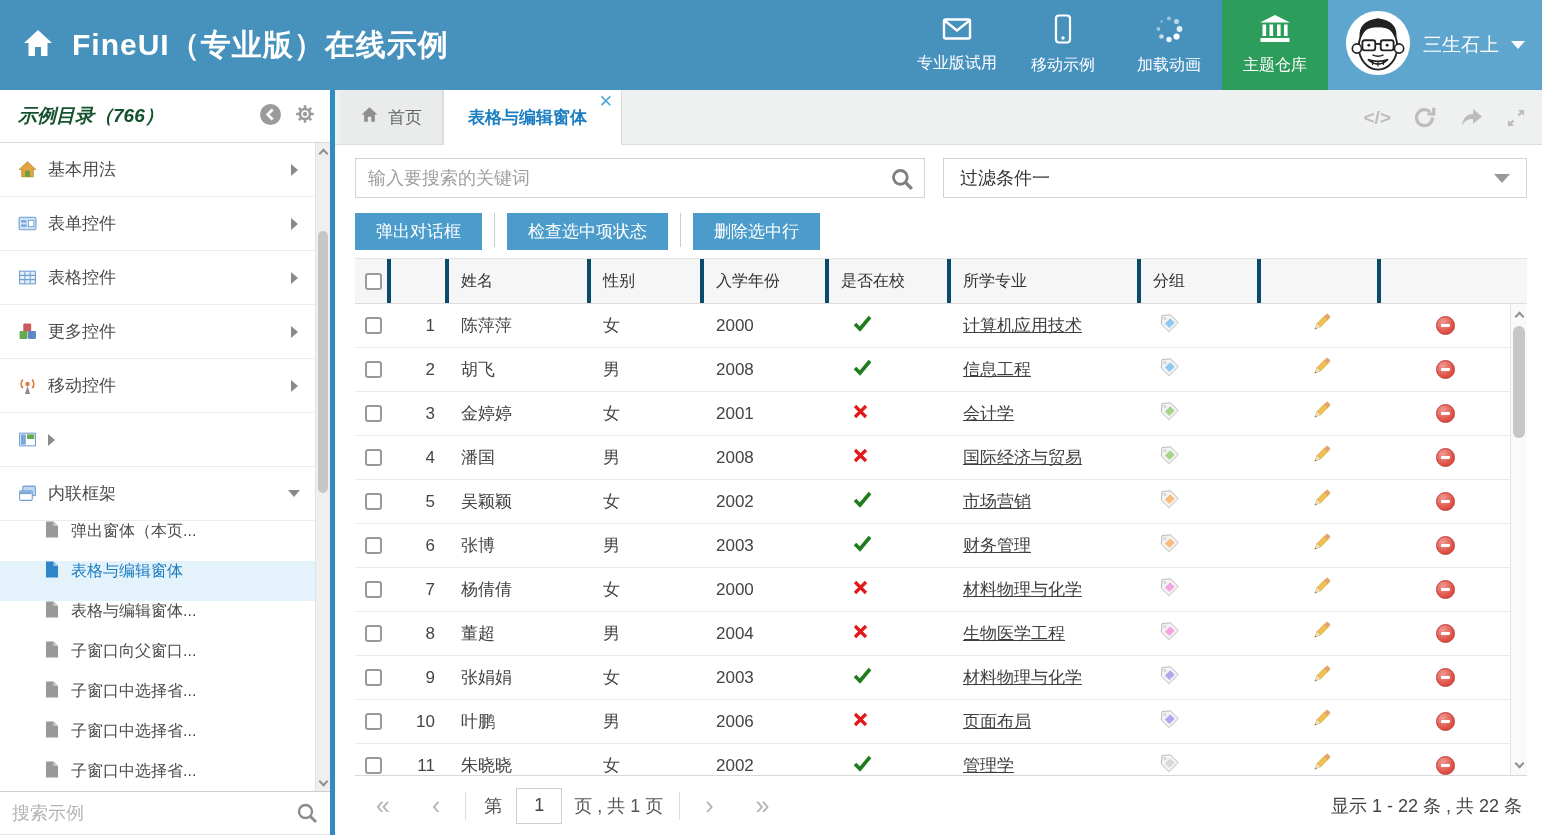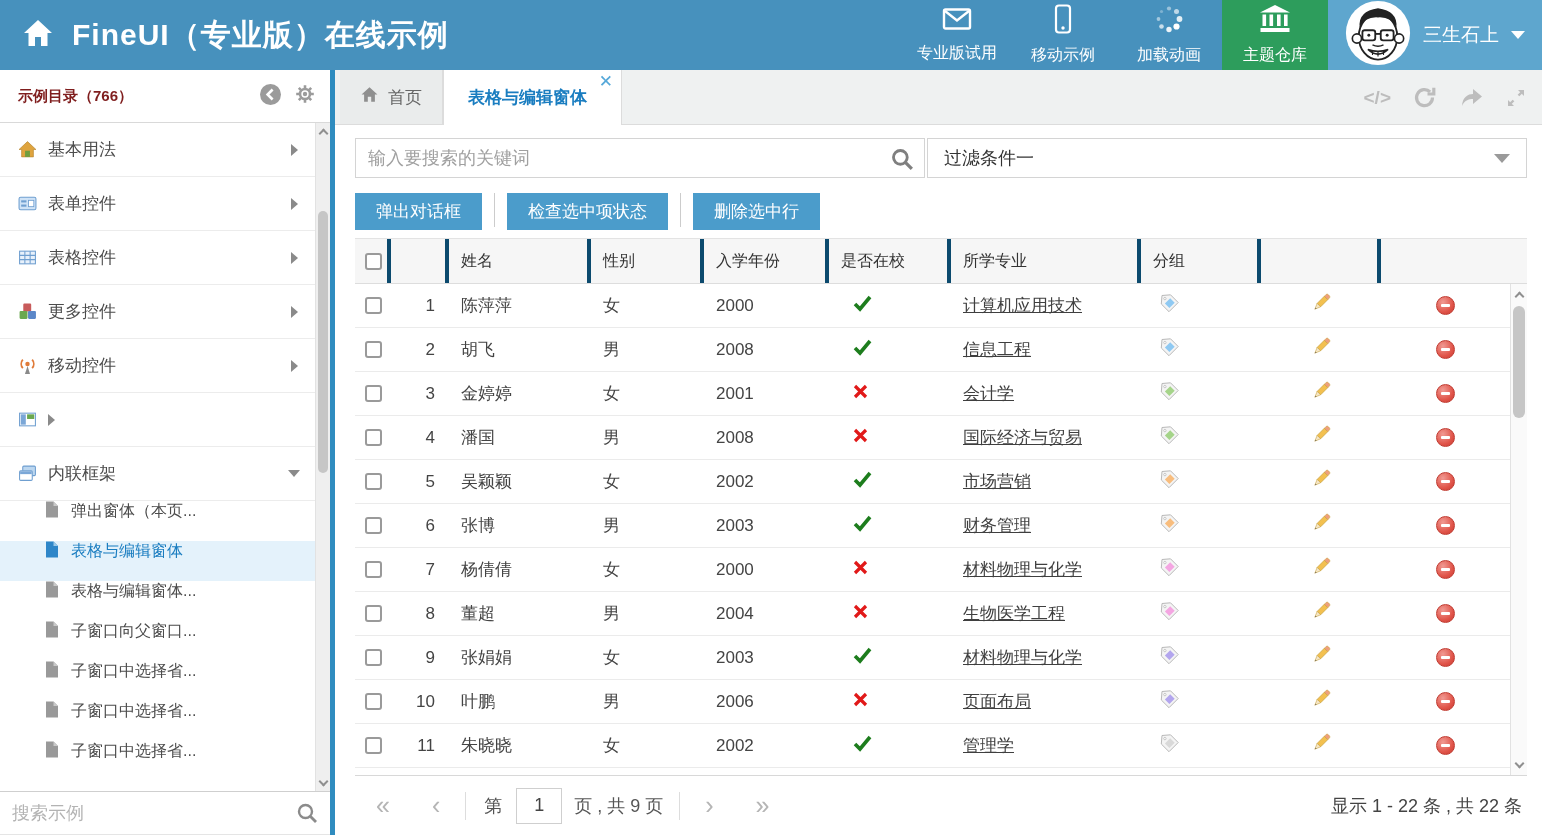--- a/index.html
+++ b/index.html
@@ -1,39 +1,39 @@
 <!DOCTYPE html>
 <html><head>
 <meta charset="utf-8">
 <style>
   * { margin:0; padding:0; box-sizing:border-box; }
   html,body { width:1542px; height:835px; overflow:hidden; }
   body { font-family:"Liberation Sans","DejaVu Sans",sans-serif; background:#fff; color:#444; }
   .app { width:1542px; height:835px; display:flex; flex-direction:column; }
 
   
-  .topbar { height:70px; background:#4791bd; display:flex; align-items:center; flex:none;text-align:center; }
+  .topbar { height:90px; background:#4791bd; display:flex; align-items:center; flex:none;text-align:center; }
   .brand { display:flex; align-items:center; padding-left:22px; gap:18px; flex:1; }
   .brand h1 { color:#fff; font-size:30px; font-weight:bold; letter-spacing:1px; }
   .topnav { display:flex; height:90px; }
   .nav-item { width:106px; height:90px; display:flex; flex-direction:column; align-items:center; justify-content:center; gap:7px; color:#fff; font-size:16px; cursor:pointer; }
   .nav-item.green { background:#2d9d5c; }
   .userbox { width:214px; height:90px; background:#5ea6ce; display:flex; align-items:center; justify-content:center; gap:12px; cursor:pointer; }
   .userbox .uname { color:#fff; font-size:19px; }
   .caret-down-w { width:0; height:0; border-left:7px solid transparent; border-right:7px solid transparent; border-top:8px solid #fff; display:inline-block; }
 
   
   .bodyrow { flex:1; display:flex; min-height:0; }
   .sidebar { width:330px; background:#fff; display:flex; flex-direction:column; min-height:0; }
   .vdivider { width:5px; background:#2f8cbf; flex:none; }
   .main { flex:1; display:flex; flex-direction:column; min-width:0; }
 
   
   .side-head { height:53px; flex:none; display:flex; align-items:center; padding:0 14px 0 18px; border-bottom:1px solid #d9d9d9; }
-  .side-head .stitle { font-size:15px; font-weight:bold; color:#7f1d1d; flex:1; }
+  .side-head .stitle { font-size:19px; font-weight:bold; color:#14532d; flex:1;font-style:italic; }
   .side-head .hicons { display:flex; gap:12px; align-items:center; }
   .side-scroll { flex:1; overflow:hidden; position:relative; }
   .mitem { height:54px; display:flex; align-items:center; padding-left:18px; border-bottom:1px solid #ececec; cursor:pointer; }
   .micon { width:19px; height:19px; margin-right:11px; flex:none; display:inline-flex; }
   .mlabel { flex:1; font-size:17px; color:#4c4c4c; }
   .arr-right { width:0; height:0; border-top:6px solid transparent; border-bottom:6px solid transparent; border-left:7px solid #8a8a8a; margin-right:32px; }
   .arr-down { width:0; height:0; border-left:6px solid transparent; border-right:6px solid transparent; border-top:7px solid #8a8a8a; margin-right:30px; }
   .sitem { height:40px; display:flex; align-items:flex-start; padding-left:45px; font-size:16px; color:#4c4c4c; cursor:pointer; gap:12px; }
   .sitem.sel { background:#e4f2fb; color:#1a7dc0; }
   .ficon { display:inline-flex; width:14px; }
@@ -58,21 +58,21 @@
   .tabbar { height:55px; flex:none; background:#eff1f1; border-bottom:1px solid #dcdcdc; display:flex; align-items:stretch; position:relative; padding-left:5px; }
   .tab { display:flex; align-items:center; justify-content:center; gap:9px; font-size:17px; color:#666; padding:0 20px; cursor:pointer; }
   .tab.home { background:#eaecec; border-right:1px solid #dcdcdc; }
   .tab.active { background:#fff; border-left:1px solid #dcdcdc; border-right:1px solid #dcdcdc; color:#1a7dc0; font-weight:bold; position:relative; margin-bottom:-1px; padding:0 34px 0 24px; z-index:2; }
   .tab.active .closex { position:absolute; top:3px; right:8px; color:#55a8d9; font-weight:bold; font-size:17px; line-height:1; cursor:pointer; }
   .tabtools { position:absolute; right:16px; top:0; height:55px; display:flex; align-items:center; gap:22px; }
   .tabtools .ticon { cursor:pointer; display:inline-flex; color:#bdbdbd; font-weight:bold; font-size:19px; }
 
   
   .content { flex:1; display:flex; flex-direction:column; min-height:0; background:#fff; padding:0 15px 0 20px; }
-  .filterrow { margin-top:13px; height:40px; flex:none; display:flex; gap:2px; }
+  .filterrow { margin-top:13px; height:40px; flex:none; display:flex; gap:18px; }
   .searchbox { width:570px; border:1px solid #d4d4d4; display:flex; align-items:center; position:relative; background:#fff; }
   .searchbox input { flex:1; border:0; outline:none; height:100%; padding:0 44px 0 12px; font-size:18px; font-family:inherit; color:#555; }
   .searchbox input::placeholder { color:#a0a0a0; }
   .searchbox .mag { position:absolute; right:10px; top:8px; }
   .selbox { flex:1; border:1px solid #d4d4d4; display:flex; align-items:center; padding:0 16px; font-size:18px; color:#333; cursor:pointer; }
   .selbox .sval { flex:1; }
   .caret-down-g { width:0; height:0; border-left:8px solid transparent; border-right:8px solid transparent; border-top:9px solid #9a9a9a; }
 
   .btnrow { margin-top:15px; height:37px; flex:none; display:flex; align-items:flex-start; }
   .bluebtn { height:37px; background:#4b9ccb; color:#fff; border:0; font-size:17px; font-family:inherit; padding:0 21px; cursor:pointer; }
@@ -859,21 +859,21 @@
           </div>
         </div>
 
         <div class="pager">
           <div class="pgleft">
             <span class="pgico">«</span>
             <span class="pgico">‹</span>
             <span class="pgsep"></span>
             <span style="margin:0 2px 0 14px">第</span>
             <input class="pginput" value="1" style="">
-            <span>页 , 共 9 页</span>
+            <span>页 , 共 1 页</span>
             <span class="pgsep" style="margin-left:16px"></span>
             <span class="pgico">›</span>
             <span class="pgico">»</span>
           </div>
           <div class="pgsummary">显示 1 - 22 条 , 共 22 条</div>
         </div>
       </div>
     </main>
   </div>
 </div>

